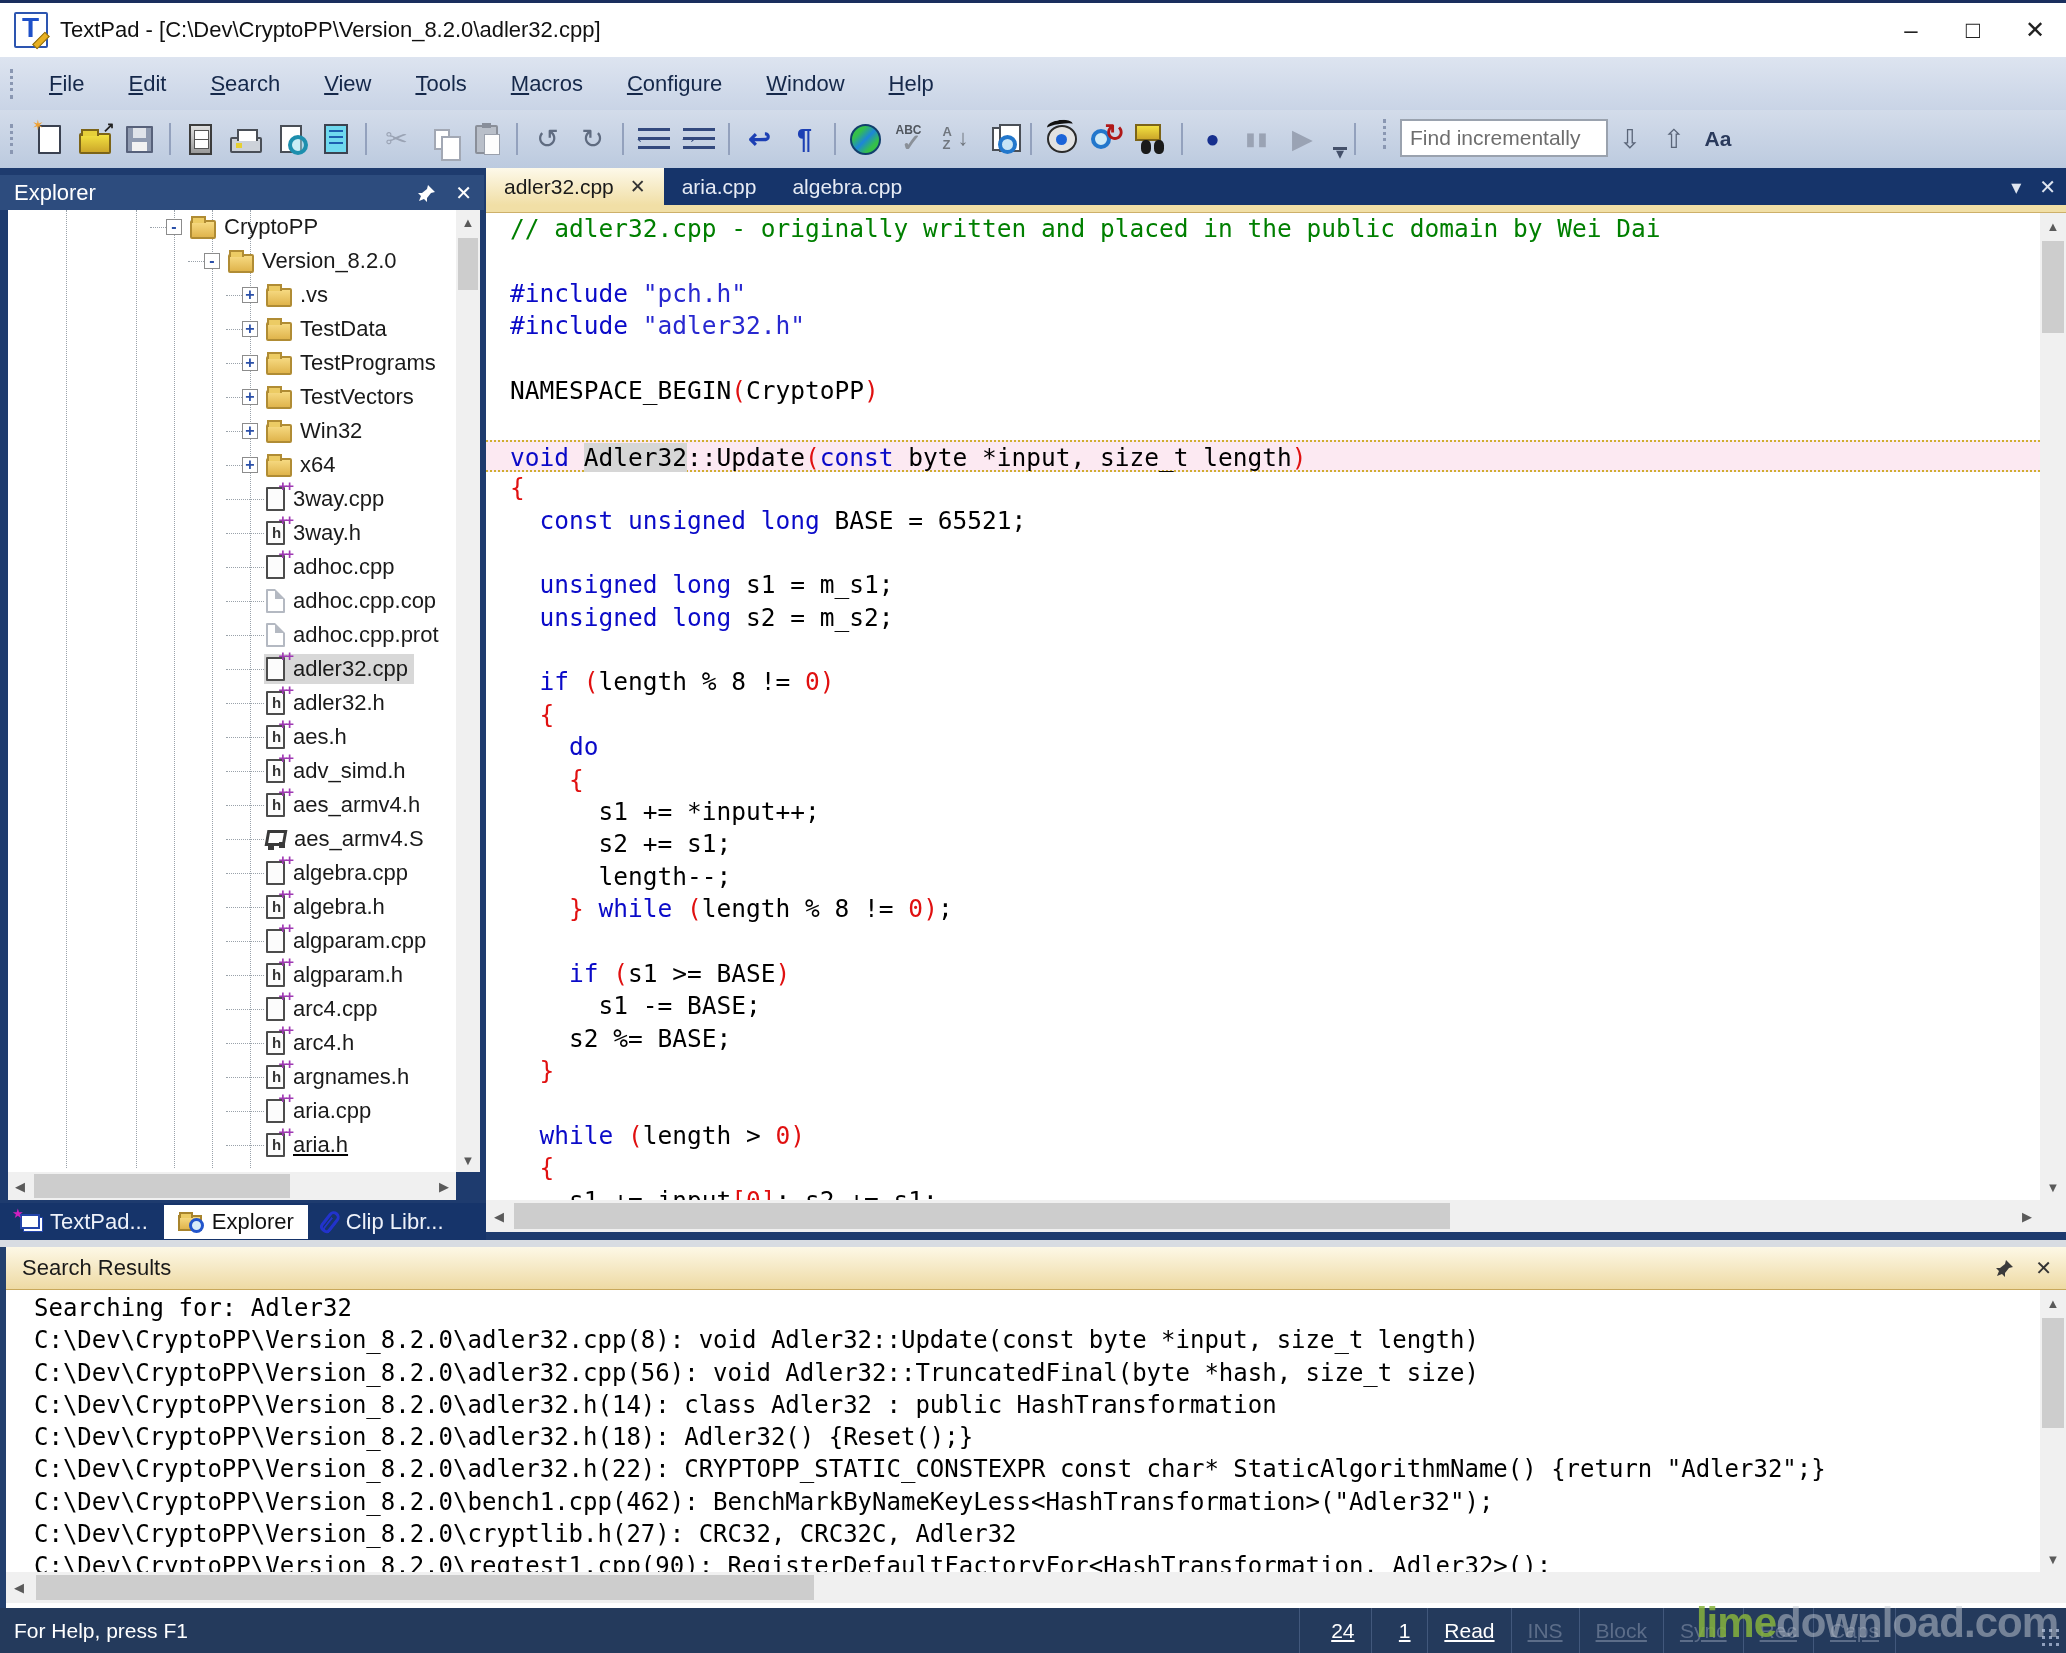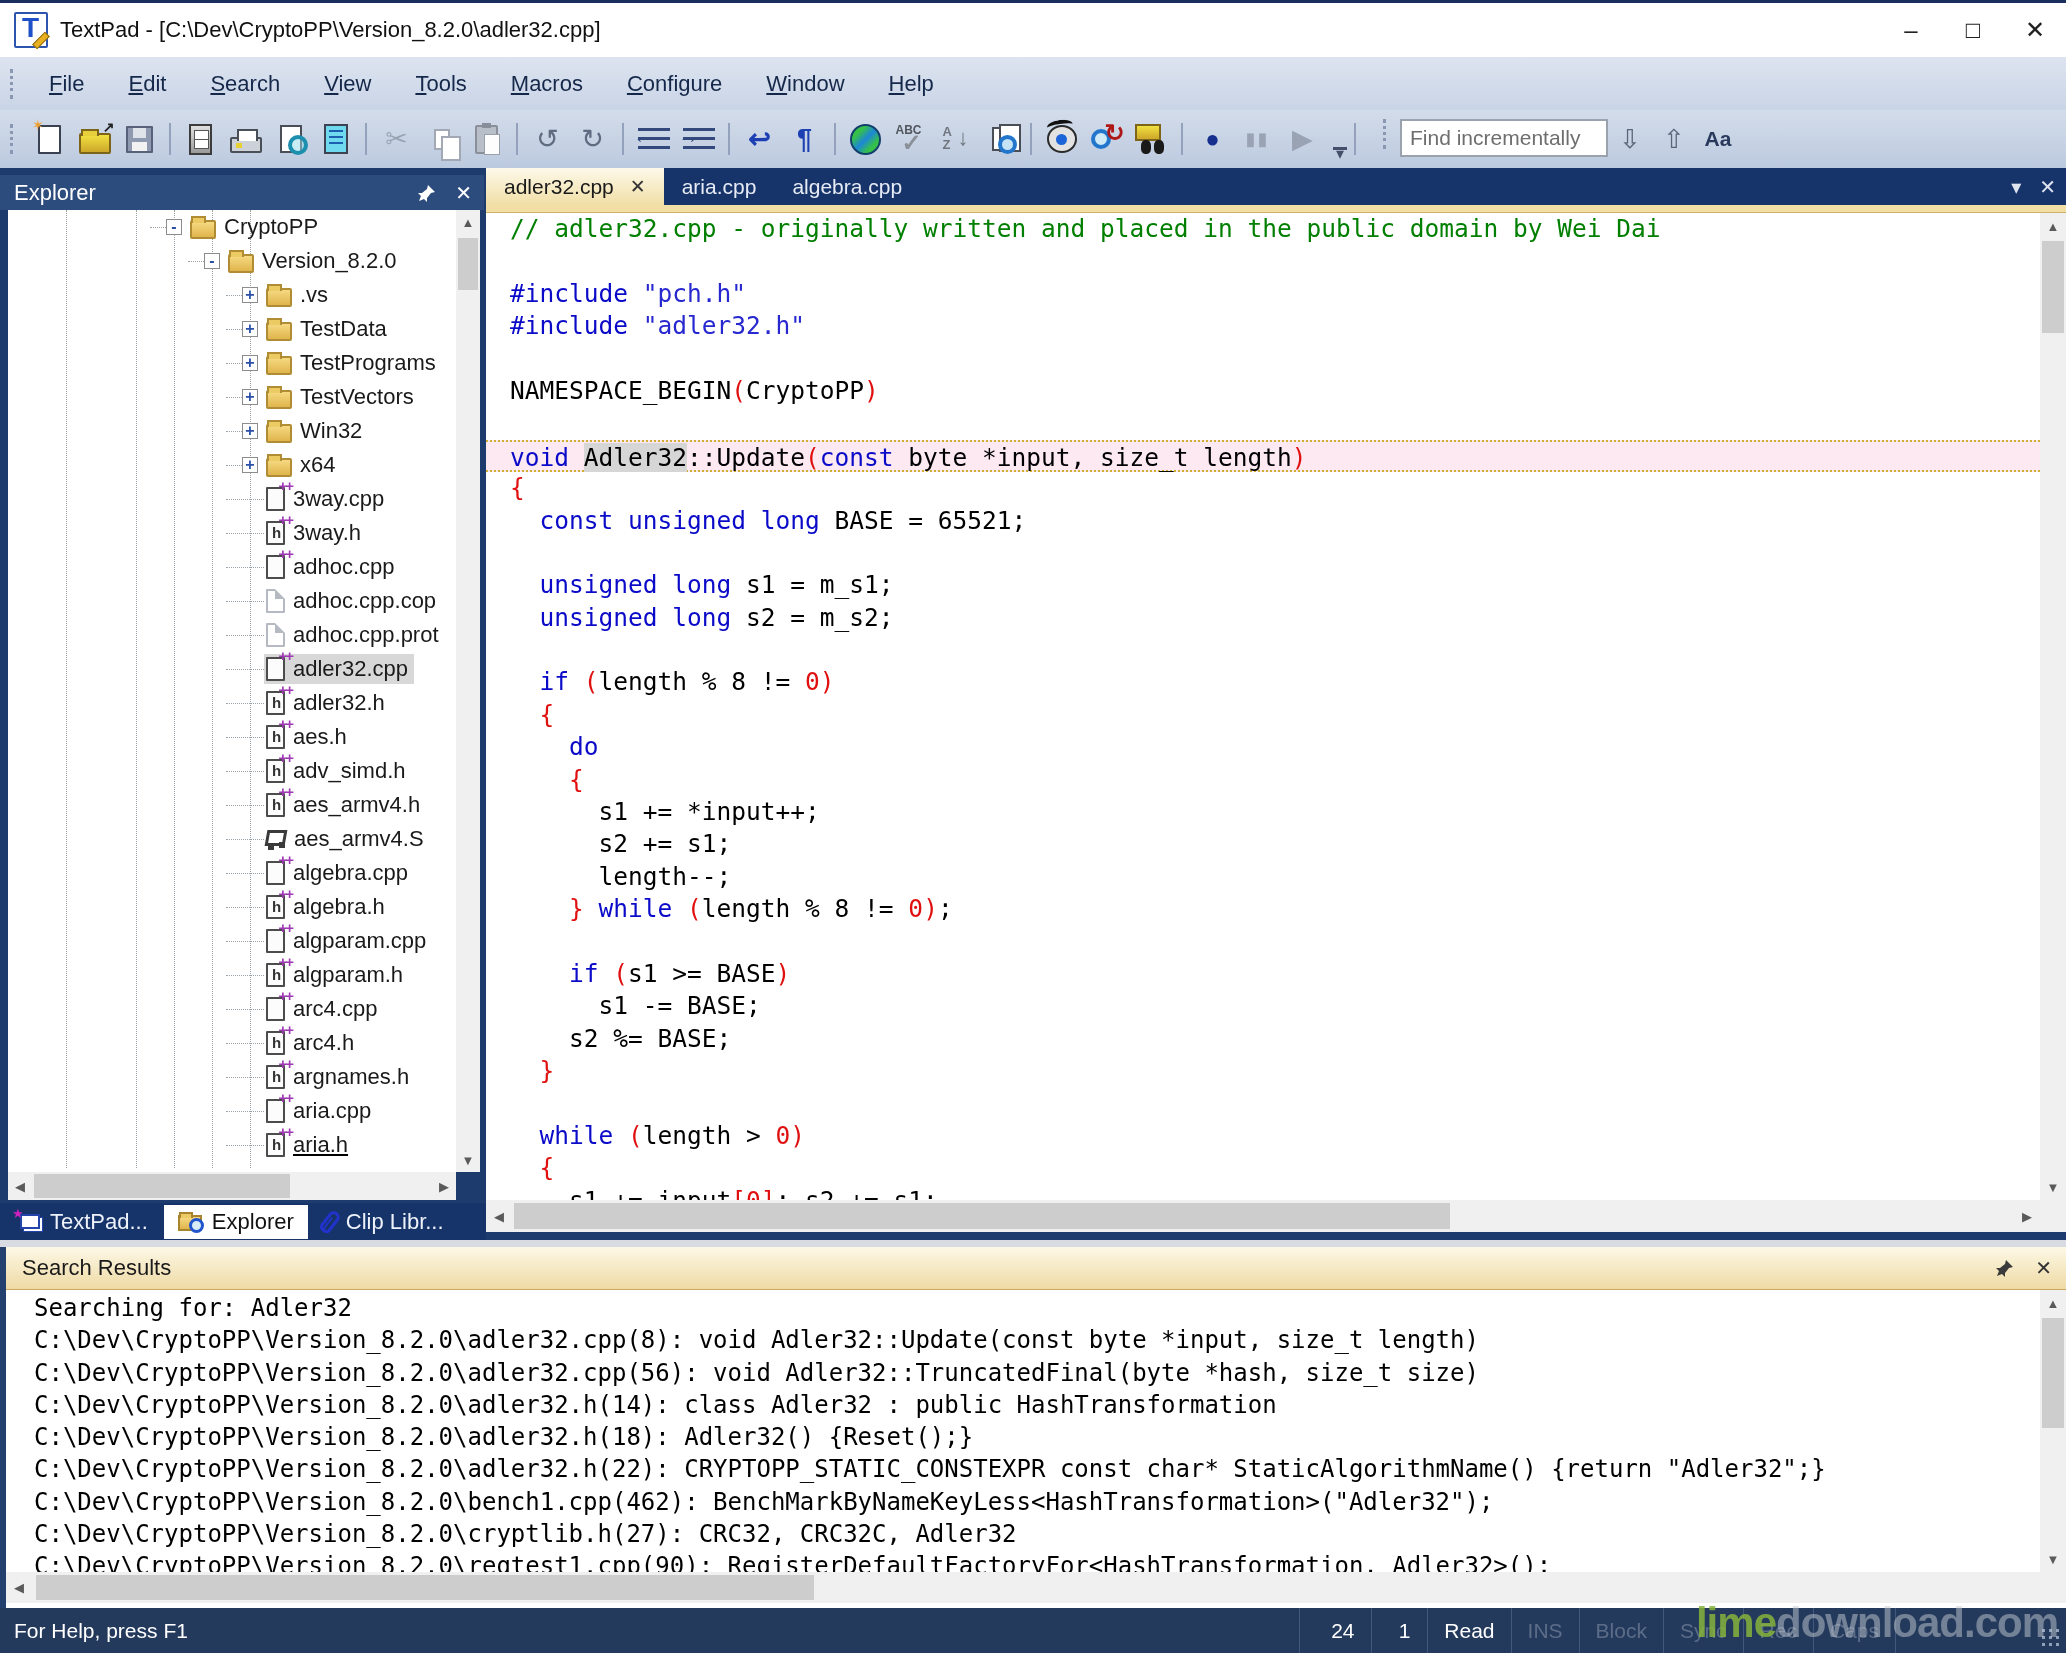--- a/index.html
+++ b/index.html
@@ -174,21 +174,21 @@
   .sr-icons .x { color:#333; font-size:20px; margin-left:20px; }
   .sr-content { position:absolute; left:0; top:43px; width:2034px; height:282px; overflow:hidden; padding-top:2px; }
   .sr-line { height:32.3px; line-height:32.3px; white-space:pre; font-family:"DejaVu Sans Mono","Liberation Mono",monospace; font-size:24px; padding-left:28px; color:#000; }
   .sr-vscroll { left:2034px; top:43px; width:26px; height:282px; }
   .sr-hscroll { left:0; top:325px; width:2034px; height:31px; }
 
   
   .statusbar { position:absolute; left:0; top:1608px; width:2066px; height:45px; background:#243a5c; display:flex; align-items:center; color:#fff; font-size:21px; }
   .sb-help { padding-left:14px; }
   .sb-right { margin-left:auto; display:flex; align-items:center; height:100%; }
-  .sb-cell { height:100%; display:flex; align-items:center; justify-content:flex-end; padding:0 16px; border-left:1px solid #42587c; }
+  .sb-cell { height:100%; display:flex; align-items:center; justify-content:flex-end; padding:0 16px; border-left:1px solid #42587c;text-decoration:underline; }
   .sb-cell.dim { color:#5c6d89; justify-content:center; }
   .sb-spacer { width:145px; height:100%; border-left:1px solid #42587c; }
   .sb-grip { width:22px; height:22px; margin:14px 4px 0 0; background-image:radial-gradient(#8fa0bd 1.5px, transparent 1.8px); background-size:7px 7px; }
 
   
   .watermark { position:absolute; right:8px; bottom:6px; font-size:42px; font-weight:bold; letter-spacing:-1px; z-index:50; white-space:nowrap; }
   .wm-green { color:rgba(134,179,60,.85); }
   .wm-gray { color:rgba(195,201,210,.5); }
 </style>
 </head>

